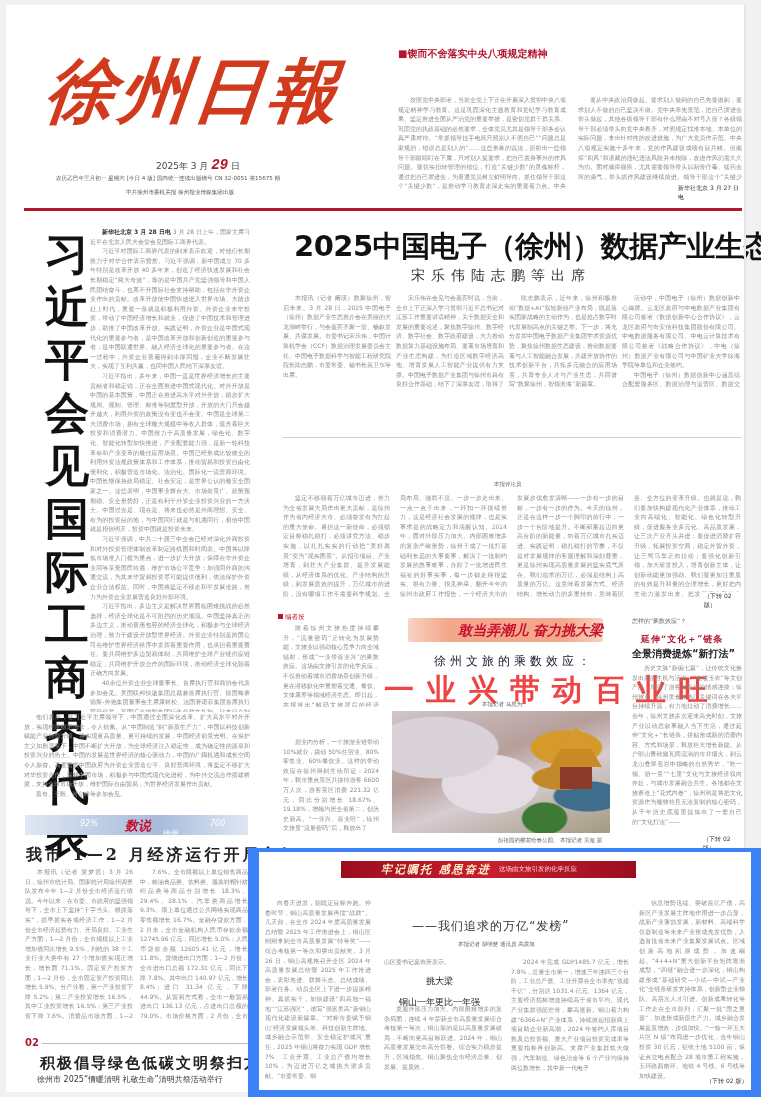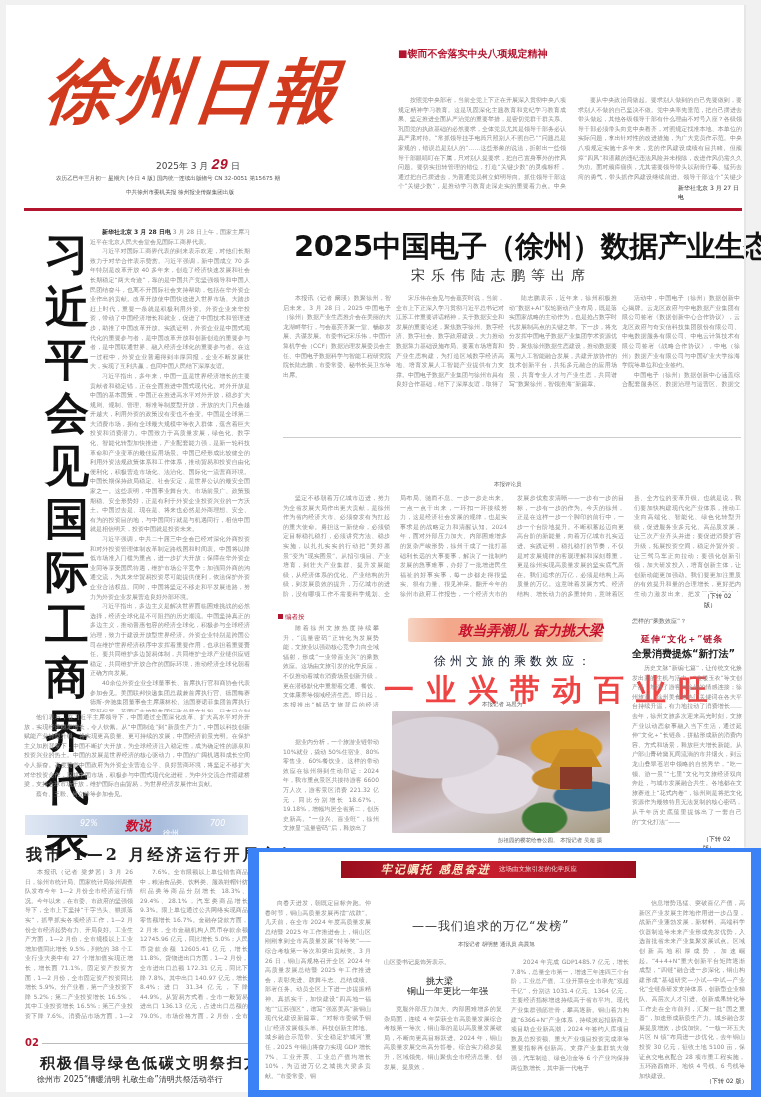--- a/index.html
+++ b/index.html
@@ -62,21 +62,21 @@
   
   .hl-box { left:248px; top:848px; width:513px; height:291px; background:#3b82f6; }
   .hl-inner { position:absolute; left:11px; top:4px; width:492px; height:238px; background:#fff; }
   .hl-banner { left:82px; top:9px; width:295px; height:17px; background:linear-gradient(90deg,#9a0e1e,#c81f2f 50%,#9a0e1e); }
   .hl-banner .b1 { position:absolute; left:40px; top:1px; font-size:11px; color:#fdeecb; font-style:italic; font-weight:bold; font-family:"DejaVu Serif", serif; letter-spacing:2px; }
   .hl-banner .b2 { position:absolute; left:158px; top:4px; font-size:6.5px; color:#f7d5d5; }
   .hl-head { left:111px; top:39px; font-size:20px; color:#111; white-space:nowrap; letter-spacing:1px; }
   .hl-sub { left:153px; top:66px; font-size:12px; color:#333; white-space:nowrap; letter-spacing:1px; }
   .hl-byline { left:199px; top:89px; }
   .hl-inhead1 { left:167px; top:123px; font-size:9px; color:#222; }
-  .hl-inhead2 { left:140px; top:133px; font-size:9px; color:#222;margin-left:8px; }
+  .hl-inhead2 { left:140px; top:144px; font-size:9px; color:#222; }
   .scroll-track { position:absolute; left:744px; top:5px; width:2px; height:842px; background:#e6e6e6; }
 </style>
 </head>
 <body>
 
 <div class="page">
 
   <div class="abs masthead-title">徐州日報</div>
   <div class="abs date-line">
     <span>2025年 3 月</span>

